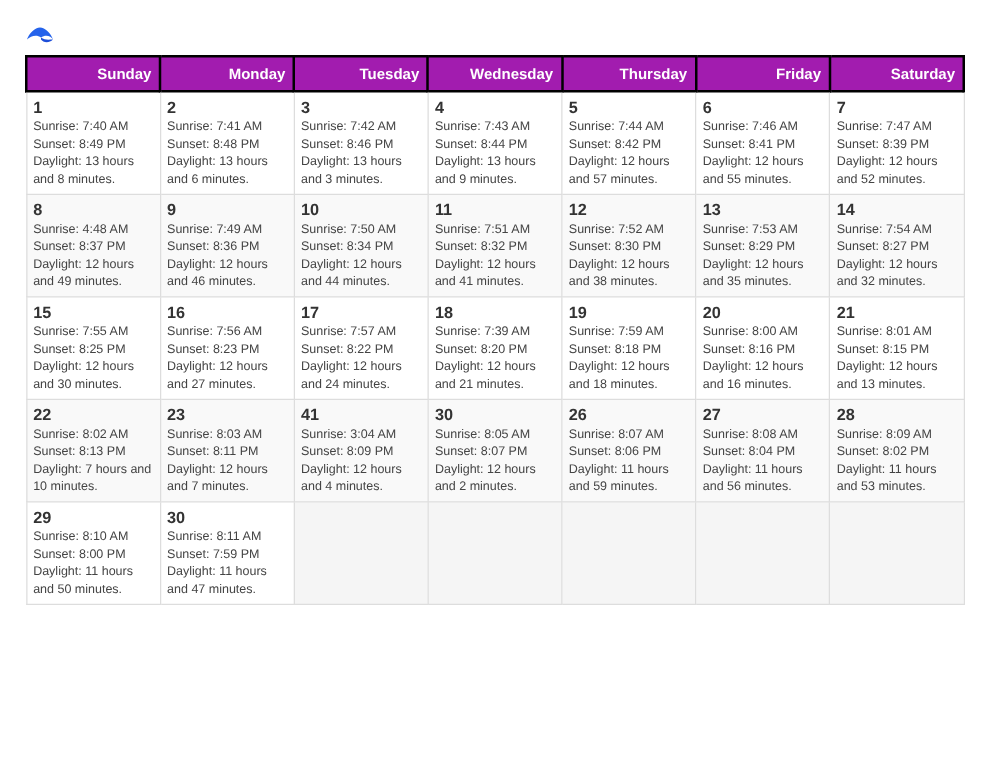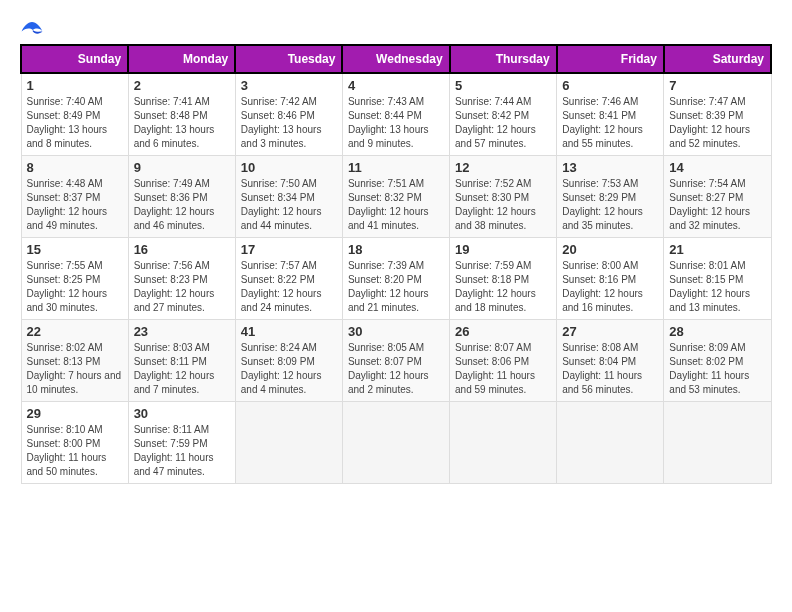--- a/index.html
+++ b/index.html
@@ -300,21 +300,21 @@
         <span class="day-number">23</span>
         <div class="day-info">
           <span>Sunrise: 8:03 AM</span><br>
           <span>Sunset: 8:11 PM</span><br>
           <span>Daylight: 12 hours and 7 minutes.</span>
         </div>
       </td>
         <td>
         <span class="day-number">41</span>
         <div class="day-info">
-          <span>Sunrise: 8:24 AM</span><br>
+          <span>Sunrise: 3:04 AM</span><br>
           <span>Sunset: 8:09 PM</span><br>
           <span>Daylight: 12 hours and 4 minutes.</span>
         </div>
       </td>
         <td>
         <span class="day-number">30</span>
         <div class="day-info">
           <span>Sunrise: 8:05 AM</span><br>
           <span>Sunset: 8:07 PM</span><br>
           <span>Daylight: 12 hours and 2 minutes.</span>

